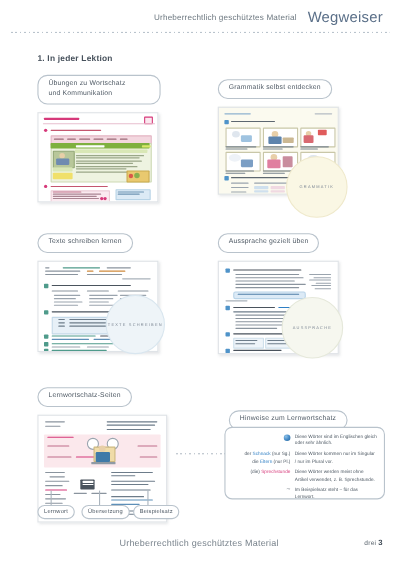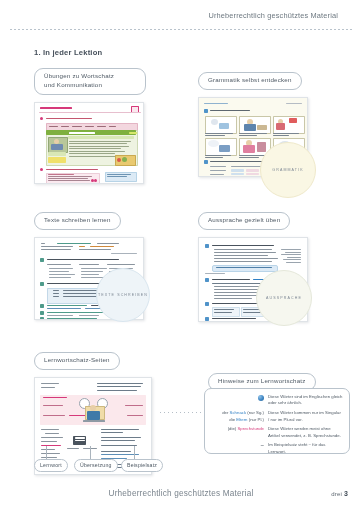--- a/index.html
+++ b/index.html
@@ -119,20 +119,21 @@
   }
   .pg b{font-size:7px;color:#3f4a55;}
 </style>
 </head>
 <body>
 
 <div class="page">
 
   <div class="hdr">
     <div class="hdr-copy">Urheberrechtlich geschütztes Material</div>
+    <div class="hdr-title">Wegweiser</div>
   </div>
   <div class="rule"></div>
 
   <div class="sect">1. In jeder Lektion</div>
 
   <div class="card" style="left:34px;top:68px;">
     <div class="pill wide">Übungen zu Wortschatz
 und Kommunikation</div>
     <div class="thumb" style="width:110px;height:82px;margin-top:7px;">
       <div class="inner">

